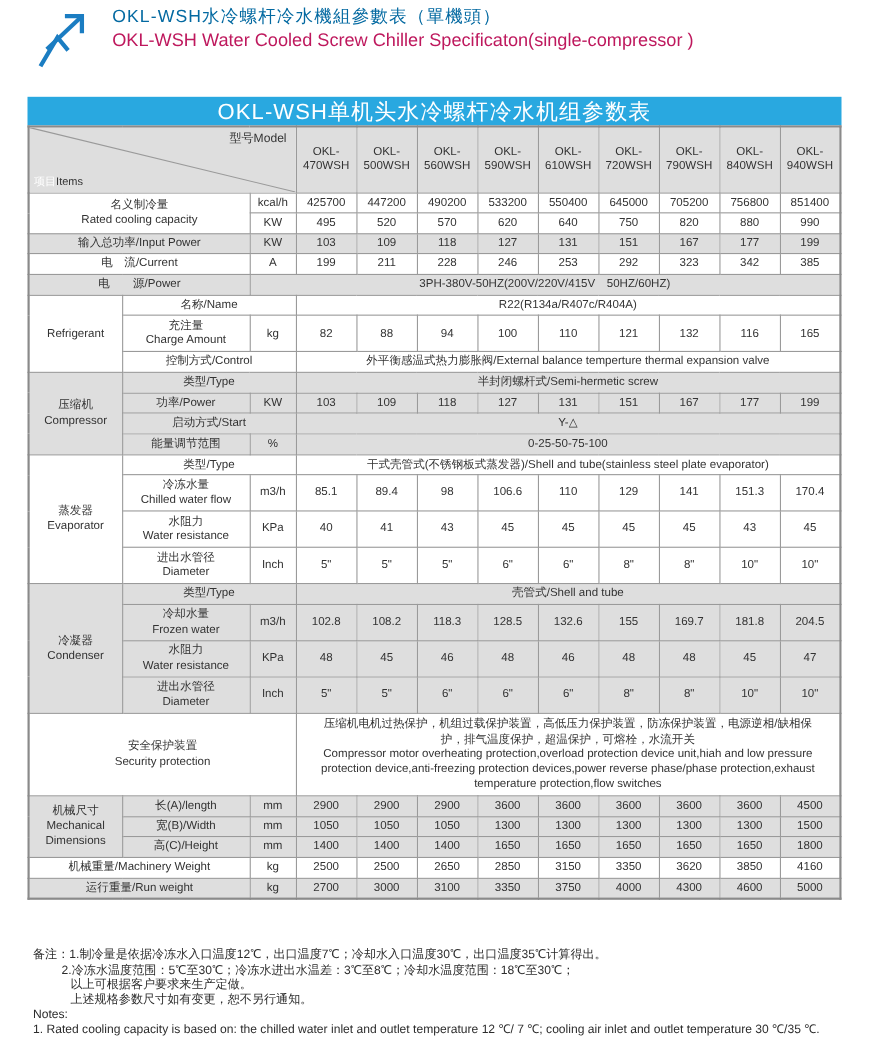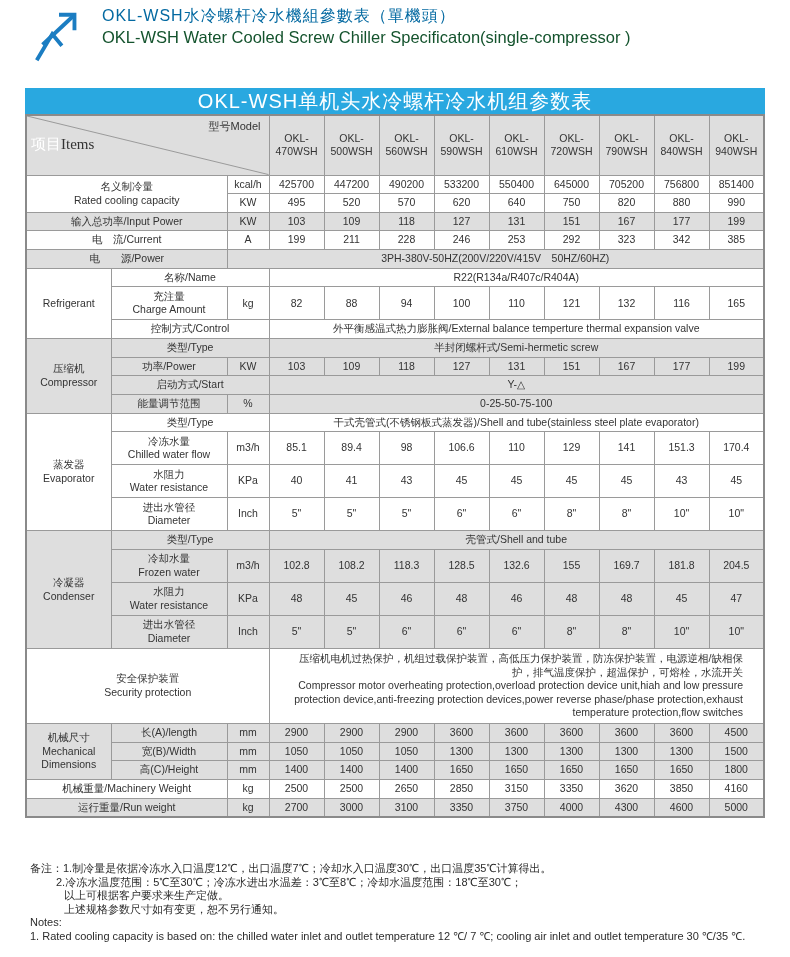--- a/index.html
+++ b/index.html
@@ -3,45 +3,45 @@
 <meta charset="utf-8">
 <style>
   html,body{margin:0;padding:0;background:#ffffff;}
   body{width:790px;height:957px;position:relative;font-family:"Liberation Sans",sans-serif;color:#333;}
 
   
   .page-header{position:absolute;top:6px;left:30px;display:flex;align-items:flex-start;}
   .logo{width:58px;height:58px;margin-right:14px;margin-top:2px;}
   .titles{padding-top:0;}
   .title-zh{font-size:16px;letter-spacing:1px;color:#0369a1;line-height:1.25;}
-  .title-en{font-size:16.5px;color:#14532d;margin-top:2px;}
+  .title-en{font-size:16.5px;color:#be185d;margin-top:2px;}
 
   
   .banner{position:absolute;top:88px;left:25px;width:740px;height:26px;
     display:flex;align-items:center;justify-content:center;
     color:#fff;font-size:20px;letter-spacing:1px;}
 
   
   .spec-table{position:absolute;top:114px;left:25px;width:740px;border-collapse:collapse;
     table-layout:fixed;}
   .spec-table td,.spec-table th{border:1px solid #9a9a9a;text-align:center;vertical-align:middle;
     font-size:10.5px;font-weight:normal;color:#333;line-height:1.3;padding:2px 2px;
     white-space:pre-line;overflow:hidden;}
   .spec-table{border:2px solid #8a8a8a;}
   tr.bg-gray > td, tr.bg-gray > th{background:#dedede;}
   tr.bg-white > td{background:#ffffff;}
-  td.left{text-align:right;padding:3px 20px;}
+  td.left{text-align:center;padding:3px 20px;}
   thead th{height:38px;}
   td.h2{height:28px;}
 
   
   .corner{position:relative;padding:0;margin-top:48px;}
   .corner svg{position:absolute;inset:0;width:100%;height:100%;}
   .corner .model-lab{position:absolute;top:3px;right:8px;font-size:11px;}
-  .corner .items-lab{position:absolute;bottom:20px;left:4px;font-size:15px;font-family:Liberation Serif, serif;}
+  .corner .items-lab{position:absolute;bottom:3px;left:4px;font-size:10px;}
   .corner .items-zh{color:#ffffff;}
 
   
   .notes{position:absolute;top:862px;left:30px;width:740px;font-size:11px;line-height:13.5px;color:#2c2c2c;}
   .notes div{white-space:pre;}
   .ind1{padding-left:26px;}
   .ind2{padding-left:34px;}
 </style>
 </head>
 <body>

